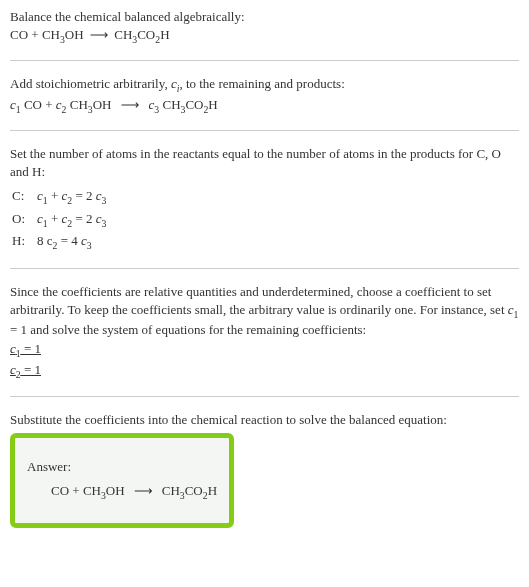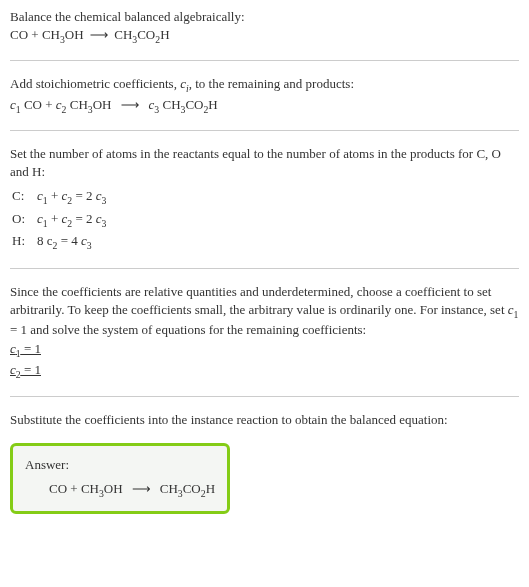--- a/index.html
+++ b/index.html
@@ -37,25 +37,25 @@
     }
     .eq-table td {
       padding: 0 6px 0 0;
       vertical-align: top;
     }
     .eq-table td:first-child {
       padding-right: 10px;
     }
     .answer-box {
       background: #f4f6f3;
-      border: 3px solid #84cc16;
+      border: 5px solid #84cc16;
       border-radius: 6px;
-      padding: 10px 12px;
+      padding: 20px 12px;
       display: inline-block;
-      margin-top: 14px;
+      margin-top: 4px;
     }
     .answer-label {
       margin-bottom: 6px;
     }
     .answer-eq {
       padding-left: 24px;
     }
     .coeffs div {
       margin-bottom: 1px;
       text-decoration: underline;
@@ -69,21 +69,21 @@
 
 <div class="section">
   <div>Balance the chemical balanced algebraically:</div>
   <div>
     <span>CO</span><span> <span>+</span> </span><span><span>CH</span><span class="sub">3</span><span>OH</span></span><span class="arrow">⟶</span><span><span>CH</span><span class="sub">3</span><span>CO</span><span class="sub">2</span><span>H</span></span>
   </div>
 </div>
 
 <div class="section">
   <div>
-    <span>Add stoichiometric coefficients, </span><span class="ital">c</span><span class="subi">i</span><span>, to the remaining and products:</span>
+    <span>Add stoichiometric arbitrarily, </span><span class="ital">c</span><span class="subi">i</span><span>, to the remaining and products:</span>
   </div>
   <div>
     <span class="ital">c</span><span class="sub">1</span><span> CO</span><span> + </span><span class="ital">c</span><span class="sub">2</span><span> CH</span><span class="sub">3</span><span>OH </span><span class="arrow">⟶</span><span class="ital"> c</span><span class="sub">3</span><span> CH</span><span class="sub">3</span><span>CO</span><span class="sub">2</span><span>H</span>
   </div>
 </div>
 
 <div class="section">
   <div>Set the number of atoms in the reactants equal to the number of atoms in the products for C, O and H:</div>
   <table class="eq-table">
     <tbody>
@@ -107,20 +107,20 @@
   <div>
     <span>Since the coefficients are relative quantities and underdetermined, choose a coefficient to set arbitrarily. To keep the coefficients small, the arbitrary value is ordinarily one. For instance, set </span><span class="ital">c</span><span class="sub">1</span><span> = 1 and solve the system of equations for the remaining coefficients:</span>
   </div>
   <div class="coeffs">
     <div><span class="ital">c</span><span class="sub">1</span><span> = 1</span></div>
     <div><span class="ital">c</span><span class="sub">2</span><span> = 1</span></div>
   </div>
 </div>
 
 <div class="section">
-  <div>Substitute the coefficients into the instance reaction to obtain the balanced equation:</div>
+  <div>Substitute the coefficients into the chemical reaction to solve the balanced equation:</div>
   <div class="answer-box">
     <div class="answer-label">Answer:</div>
     <div class="answer-eq">
       <span>CO</span><span> + </span><span><span>CH</span><span class="sub">3</span><span>OH </span></span><span class="arrow">⟶</span><span><span> CH</span><span class="sub">3</span><span>CO</span><span class="sub">2</span><span>H</span></span>
     </div>
   </div>
 </div>
 
 </body></html>

